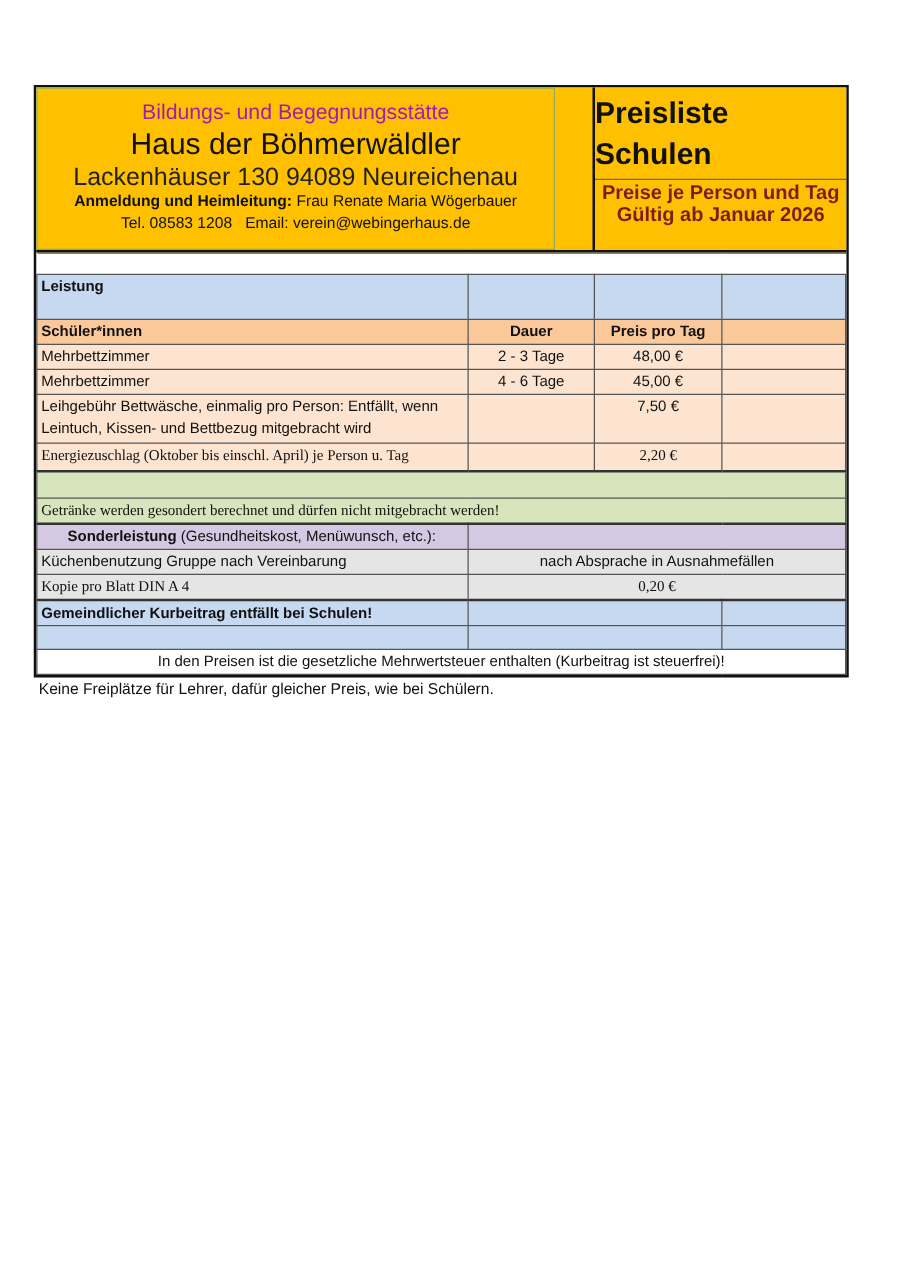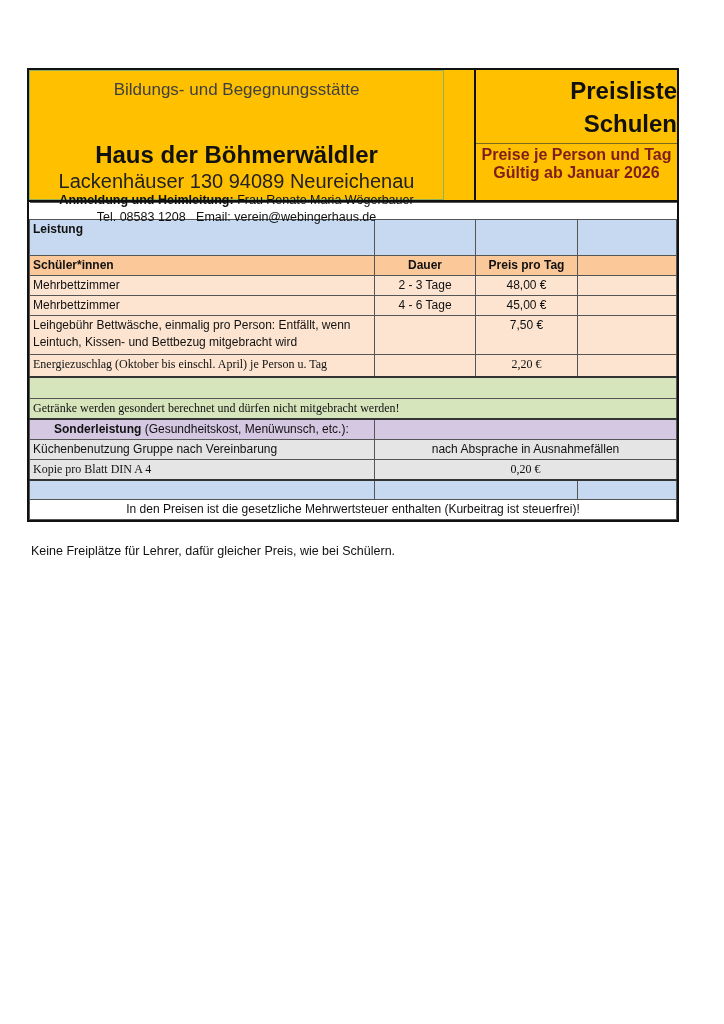--- a/index.html
+++ b/index.html
@@ -2,24 +2,24 @@
 <html><head>
 <meta charset="utf-8">
 <style>
   html, body { margin:0; padding:0; background:#ffffff; }
   body { width:724px; height:1024px; position:relative; font-family:"Liberation Sans", sans-serif; color:#111; overflow:hidden; }
   .sheet { position:absolute; left:27px; top:68px; width:652px; border:2px solid #111; box-sizing:border-box; background:#fff; }
   .header { display:flex; height:130px; background:#ffc000; border-bottom:2px solid #111; }
   .hdr-left { width:415px; border:1px solid #8fae5e; box-sizing:border-box; text-align:center; padding-top:8px; }
   .hdr-gap { width:30px; border-right:2px solid #111; }
   .hdr-right { flex:1; display:flex; flex-direction:column; }
-  .hr-top { height:74px; border-bottom:1px solid #7a6a20; text-align:right; font-weight:bold; font-size:24px; line-height:33px; padding-top:4px; box-sizing:border-box; color:#111; }
+  .hr-top { height:74px; border-bottom:1px solid #7a6a20; text-align:left; font-weight:bold; font-size:24px; line-height:33px; padding-top:4px; box-sizing:border-box; color:#111; }
   .hr-bot { text-align:center; font-size:16px; line-height:18px; color:#7f1d1d; padding-top:2px;font-weight:bold; }
-  .l1 { font-size:17px; line-height:22px; color:#404040; }
-  .l2 { font-size:24px; font-weight:bold; line-height:30px;margin-top:39px; }
+  .l1 { font-size:17px; line-height:22px; color:#a21caf; }
+  .l2 { font-size:24px; font-weight:normal; line-height:30px; }
   .l3 { font-size:20px; line-height:22px; color:#222; }
   .l4 { font-size:12.5px; line-height:17px; }
   .l4 b { font-weight:bold;text-align:center; }
   .l5 { font-size:12.5px; line-height:17px; }
   table { border-collapse:collapse; width:100%; table-layout:fixed; font-size:12px; }
   td { border:1px solid #555; padding:1px 3px; height:16px; vertical-align:top; line-height:17px;margin-left:9px; }
   col.c1 { width:345px; } col.c2 { width:101px; } col.c3 { width:102px; } col.c4 { width:auto; }
   .blank td { height:14px; border-left:none; border-right:none; background:#fff; }
   .blue td { background:#c6d9f0; }
   .orangehead td { background:#fbc89a; font-weight:bold; }
@@ -121,20 +121,25 @@
     </tr>
     <tr class="lav">
       <td>Küchenbenutzung Gruppe nach Vereinbarung</td>
       <td colspan="3" class="center">nach Absprache in Ausnahmefällen</td>
     </tr>
     <tr class="lav thickb">
       <td>Kopie pro Blatt DIN A 4</td>
       <td colspan="3" class="center">0,20 €</td>
     </tr>
     <tr class="blue">
+      <td class="bold">Gemeindlicher Kurbeitrag entfällt bei Schulen!</td>
+      <td colspan="2"></td>
+          <td></td>
+    </tr>
+    <tr class="blue">
       <td></td>
           <td colspan="2"></td>
           <td></td>
     </tr>
     <tr>
       <td colspan="4" class="center">In den Preisen ist die gesetzliche Mehrwertsteuer enthalten (Kurbeitrag ist steuerfrei)!</td>
     </tr>
   </tbody>
     </table>
 </div>

